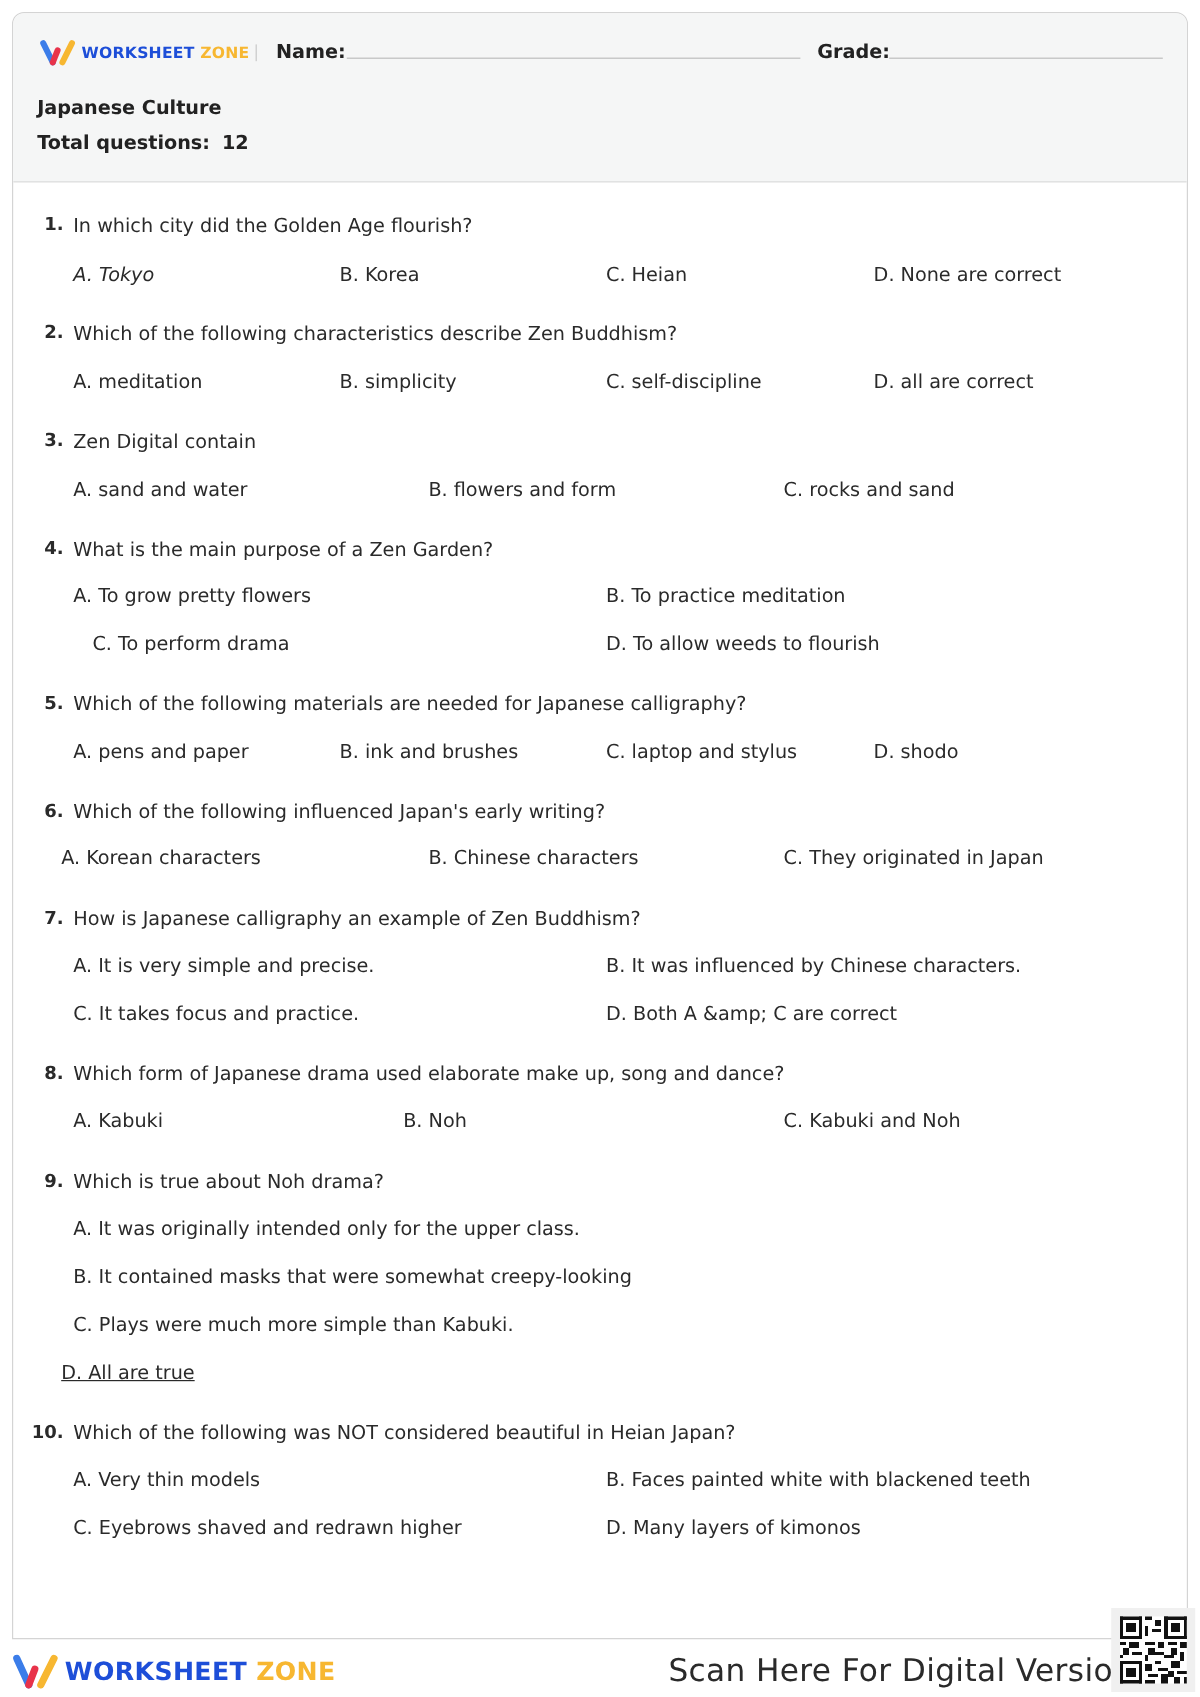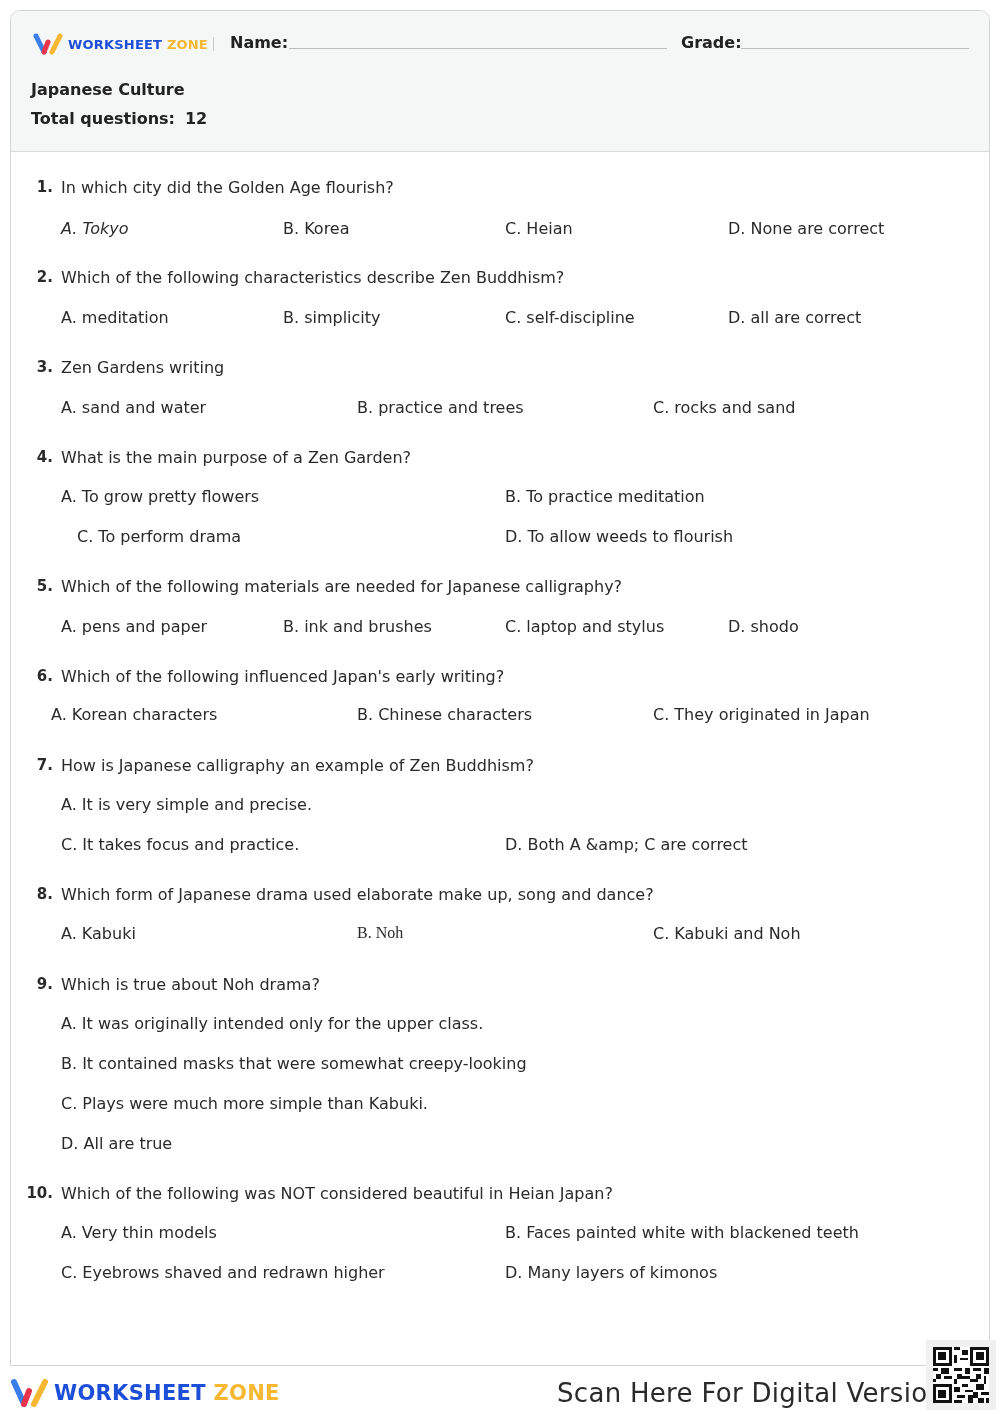--- a/index.html
+++ b/index.html
@@ -78,24 +78,24 @@
     <span class="qnum">2.</span>
     <span class="qtext">Which of the following characteristics describe Zen Buddhism?</span>
   </div>
   <span class="opt" style="left:50px; top:297px;">A. meditation</span>
   <span class="opt" style="left:272px; top:297px;">B. simplicity</span>
   <span class="opt" style="left:494px; top:297px;">C. self-discipline</span>
   <span class="opt" style="left:717px; top:297px;">D. all are correct</span>
 
   <div class="q" style="top:347px;">
     <span class="qnum">3.</span>
-    <span class="qtext">Zen Gardens writing</span>
+    <span class="qtext">Zen Digital contain</span>
   </div>
   <span class="opt" style="left:50px; top:387px;">A. sand and water</span>
-  <span class="opt" style="left:346px; top:387px;">B. practice and trees</span>
+  <span class="opt" style="left:346px; top:387px;">B. flowers and form</span>
   <span class="opt" style="left:642px; top:387px;">C. rocks and sand</span>
 
   <div class="q" style="top:437px;">
     <span class="qnum">4.</span>
     <span class="qtext">What is the main purpose of a Zen Garden?</span>
   </div>
   <span class="opt" style="left:50px; top:476px;">A. To grow pretty flowers</span>
   <span class="opt" style="left:494px; top:476px;">B. To practice meditation</span>
   <span class="opt" style="left:50px; top:516px;margin-left:16px;">C. To perform drama</span>
   <span class="opt" style="left:494px; top:516px;">D. To allow weeds to flourish</span>
@@ -115,39 +115,40 @@
   </div>
   <span class="opt" style="left:40px; top:694px;">A. Korean characters</span>
   <span class="opt" style="left:346px; top:694px;text-align:center;">B. Chinese characters</span>
   <span class="opt" style="left:642px; top:694px;">C. They originated in Japan</span>
 
   <div class="q" style="top:745px;">
     <span class="qnum">7.</span>
     <span class="qtext">How is Japanese calligraphy an example of Zen Buddhism?</span>
   </div>
   <span class="opt" style="left:50px; top:784px;">A. It is very simple and precise.</span>
+  <span class="opt" style="left:494px; top:784px;">B. It was influenced by Chinese characters.</span>
   <span class="opt" style="left:50px; top:824px;">C. It takes focus and practice.</span>
   <span class="opt" style="left:494px; top:824px;">D. Both A &amp;amp; C are correct</span>
 
   <div class="q" style="top:874px;">
     <span class="qnum">8.</span>
     <span class="qtext">Which form of Japanese drama used elaborate make up, song and dance?</span>
   </div>
   <span class="opt" style="left:50px; top:913px;">A. Kabuki</span>
-  <span class="opt" style="left:346px; top:913px;font-family:Liberation Serif, serif;">B. Noh</span>
+  <span class="opt" style="left:325px; top:913px;">B. Noh</span>
   <span class="opt" style="left:642px; top:913px;">C. Kabuki and Noh</span>
 
   <div class="q" style="top:964px;">
     <span class="qnum">9.</span>
     <span class="qtext">Which is true about Noh drama?</span>
   </div>
   <span class="opt" style="left:50px; top:1003px;">A. It was originally intended only for the upper class.</span>
   <span class="opt" style="left:50px; top:1043px;">B. It contained masks that were somewhat creepy-looking</span>
   <span class="opt" style="left:50px; top:1083px;">C. Plays were much more simple than Kabuki.</span>
-  <span class="opt" style="left:50px; top:1123px;">D. All are true</span>
+  <span class="opt" style="left:40px; top:1123px;text-decoration:underline;">D. All are true</span>
 
   <div class="q" style="top:1173px;">
     <span class="qnum">10.</span>
     <span class="qtext">Which of the following was NOT considered beautiful in Heian Japan?</span>
   </div>
   <span class="opt" style="left:50px; top:1212px;">A. Very thin models</span>
   <span class="opt" style="left:494px; top:1212px;">B. Faces painted white with blackened teeth</span>
   <span class="opt" style="left:50px; top:1252px;">C. Eyebrows shaved and redrawn higher</span>
   <span class="opt" style="left:494px; top:1252px;">D. Many layers of kimonos</span>
 </div>

